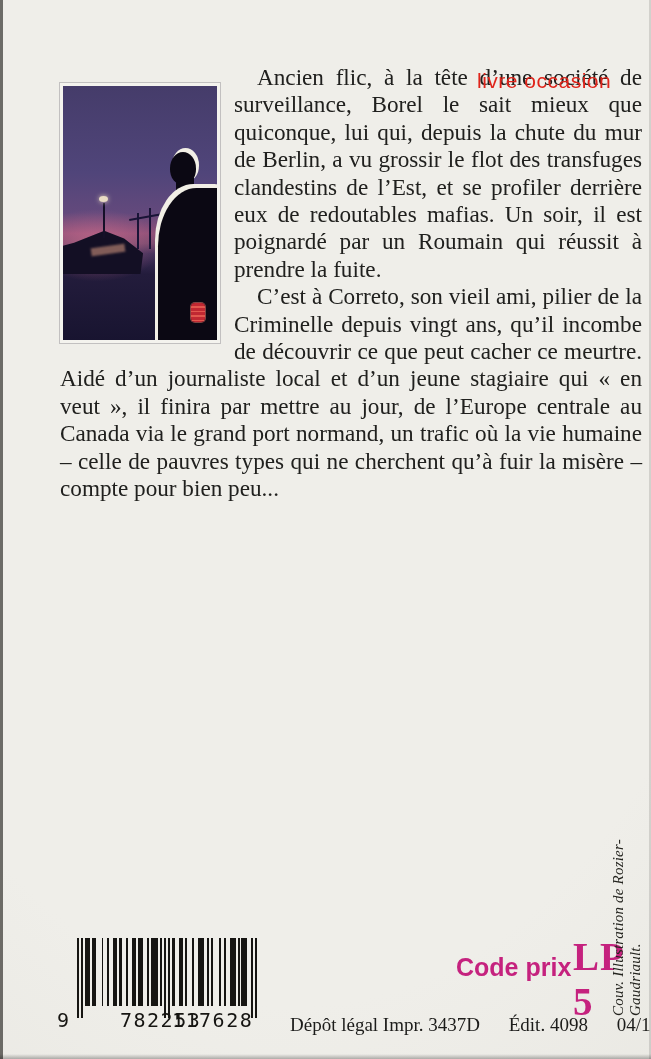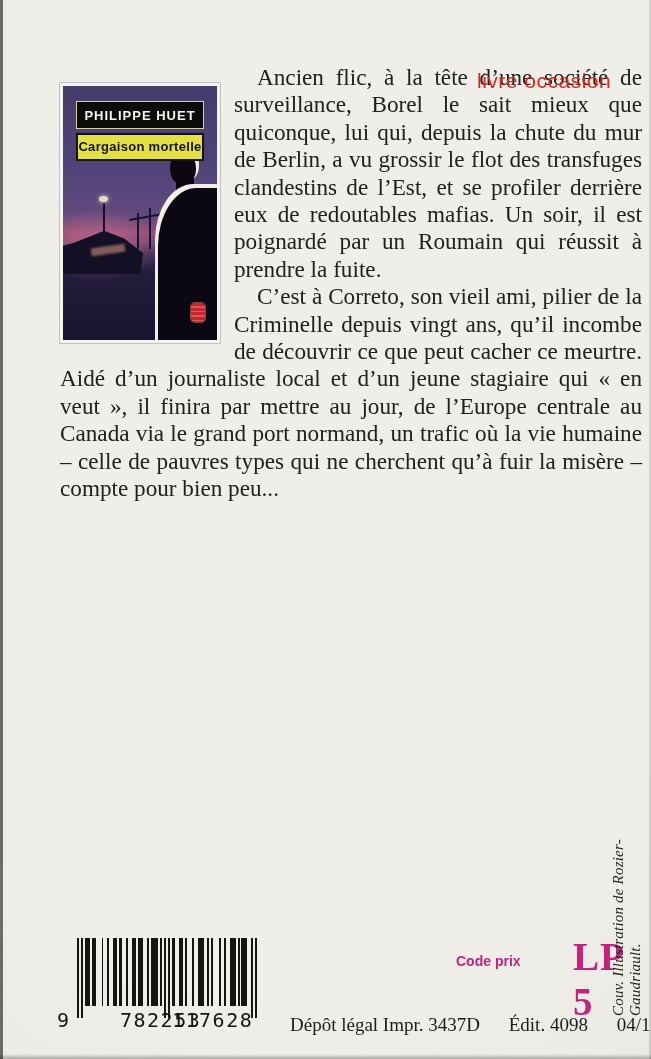--- a/index.html
+++ b/index.html
@@ -77,21 +77,21 @@
   .bars span{display:block;width:1.9px;height:68px;}
   .bars span.b{background:#161512;}
   .bars span.g{height:80px;}
   .bc-digit{position:absolute;font-family:"DejaVu Sans Mono",monospace;font-size:20px;color:#161512;letter-spacing:1.5px;}
   .bc-left{left:0;top:70px;letter-spacing:0;}
   .bc-g1{left:27px;top:70px;margin-left:36px;}
   .bc-g2{left:115px;top:70px;}
 
   .ref{position:absolute;left:292px;top:944px;font-size:25px;color:#1c1c1a;}
   .price{position:absolute;left:456px;top:934px;width:160px;}
-  .price .cp{position:absolute;left:0;top:19px;font-family:"Liberation Sans",sans-serif;font-weight:bold;font-size:14px;text-align:center;}
+  .price .cp{position:absolute;left:0;top:19px;font-family:"Liberation Sans",sans-serif;font-weight:bold;font-size:25px;text-align:center;}
   .price .lp{position:absolute;left:76px;top:0;font-family:"Liberation Serif",serif;font-weight:bold;font-size:39px;letter-spacing:1px;}
 
   .imprint{position:absolute;left:290px;top:1014px;font-size:19px;color:#1c1c1a;white-space:nowrap;}
   .imprint span{margin-right:24px;}
   .imprint span:last-child{margin-right:0;}
 
   .credit{
     position:absolute;left:617px;top:788px;height:228px;width:20px;
     writing-mode:vertical-rl;transform:rotate(180deg);
     font-style:italic;font-size:15px;color:#24241f;letter-spacing:.2px;
@@ -116,26 +116,20 @@
         <div class="crane c3"></div>
         <div class="pole"></div>
         <div class="pole-lamp"></div>
         <div class="man-rim-head"></div>
         <div class="man-head"></div>
         <div class="man-neck"></div>
         <div class="man-rim-body"></div>
         <div class="man-body"></div>
         <div class="lp-logo"></div>
       </div>
-      <div class="band author">
-        <span>PHILIPPE HUET</span>
-      </div>
-      <div class="band title">
-        <span>Cargaison mortelle</span>
-      </div>
     </div>
     <div id="blurb">
         <p class="indent"><span>Ancien flic, à la tête d’une société de surveillance, Borel le sait mieux que quiconque, lui qui, depuis la chute du mur de Berlin, a vu grossir le flot des transfuges clandestins de l’Est, et se profiler derrière eux de redoutables mafias. Un soir, il est poignardé par un Roumain qui réussit à prendre la fuite.</span></p>
         <p class="indent"><span>C’est à Correto, son vieil ami, pilier de la Criminelle depuis vingt ans, qu’il incombe de découvrir ce que peut cacher ce meurtre. Aidé d’un journaliste local et d’un jeune stagiaire qui « en veut », il finira par mettre au jour, de l’Europe centrale au Canada via le grand port normand, un trafic où la vie humaine – celle de pauvres types qui ne cherchent qu’à fuir la misère – compte pour bien peu...</span></p>
       </div>
   </div>
 
   <div class="barcode">
     <div class="bars" id="barcode-bars">
         <span class="b g"></span>

